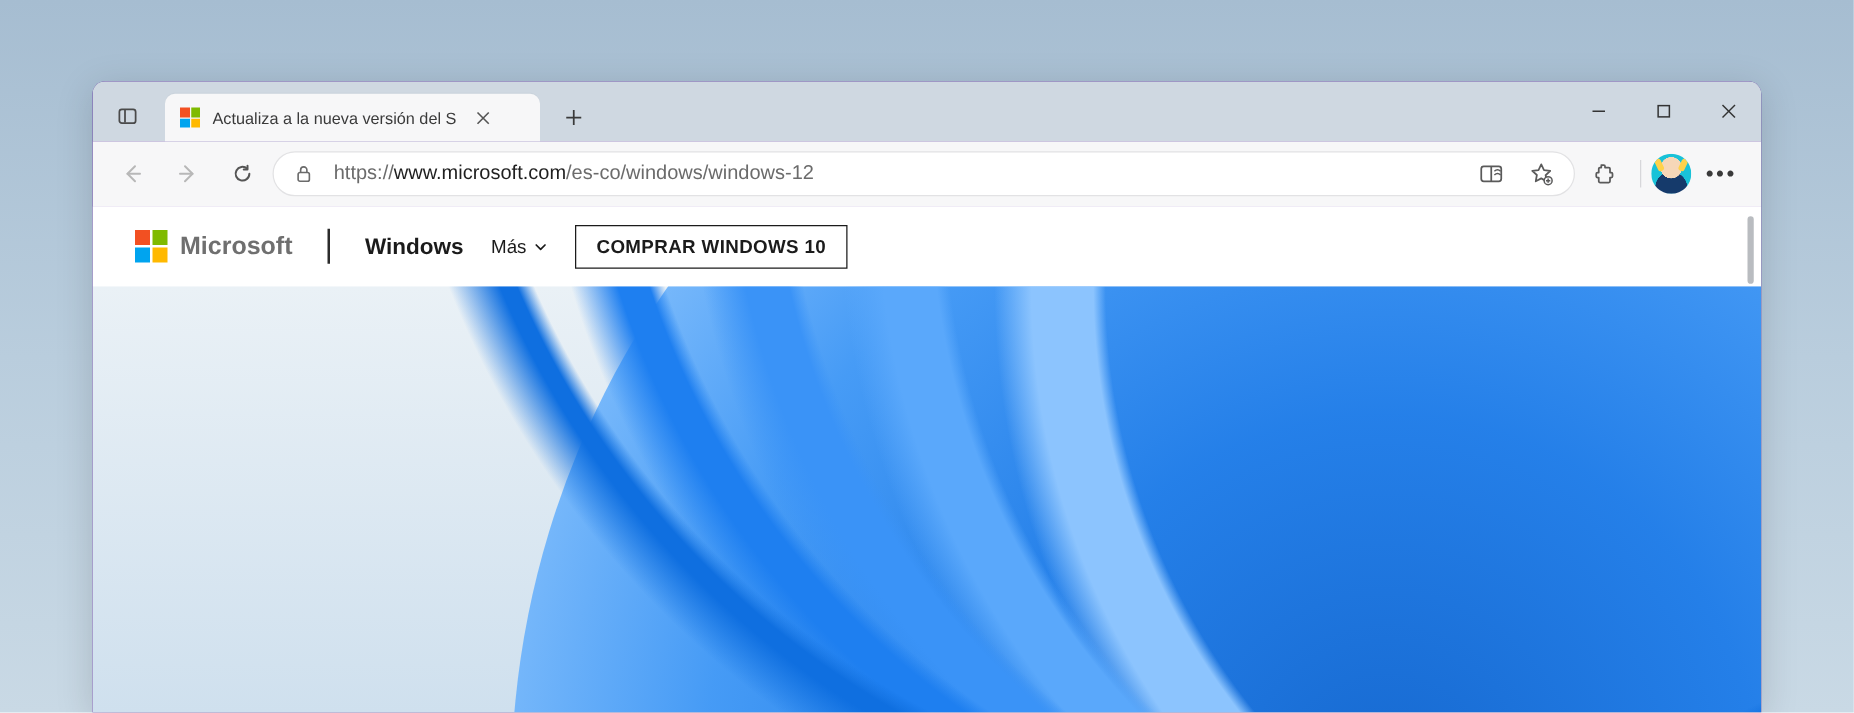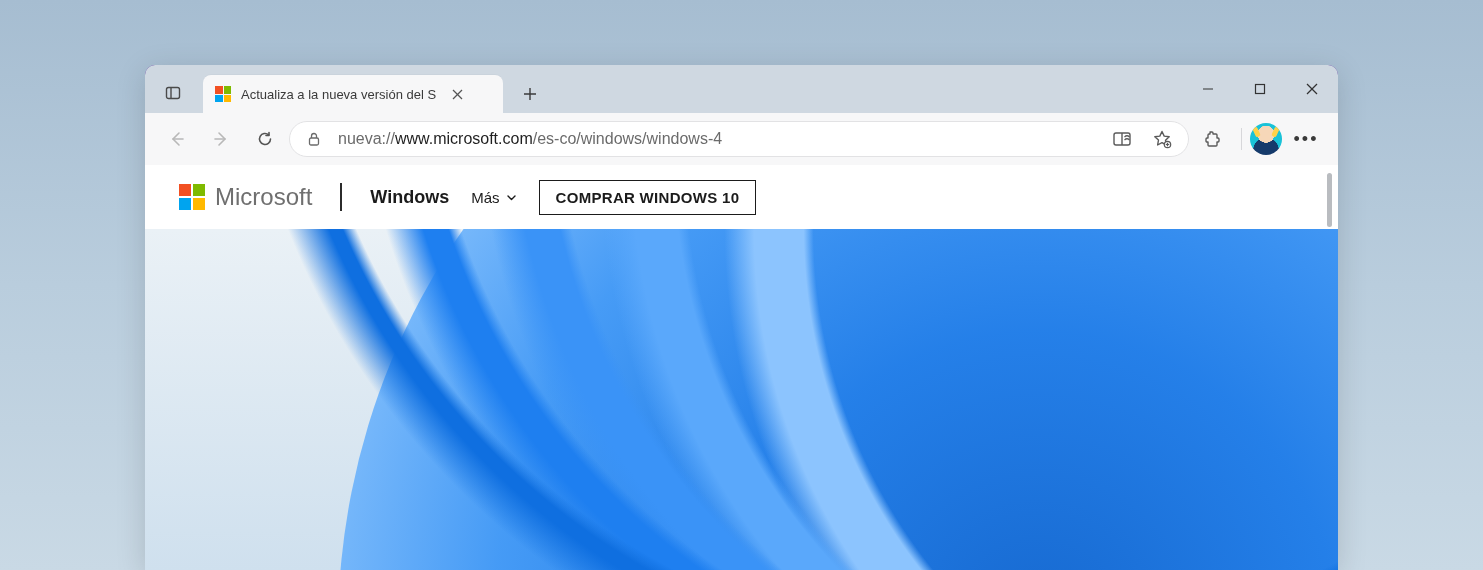--- a/index.html
+++ b/index.html
@@ -3,21 +3,21 @@
 <meta charset="utf-8">
 <style>
   * { box-sizing: border-box; margin: 0; padding: 0; }
   html, body { width: 1483px; height: 570px; font-family: "Segoe UI", Arial, sans-serif; }
   body {
     background: linear-gradient(180deg, #a6bdd1 0%, #b9cddd 50%, #c9d9e5 100%);
     display: flex; align-items: flex-start; justify-content: center;
     padding-top: 65px;
   }
   .window {
-    width: 1193px; height: 505px;
+    width: 1335px; height: 505px;
     background: #4c1d95;
     border-radius: 10px 10px 0 0;
     overflow: hidden;
     box-shadow: 0 6px 30px rgba(0,0,0,.15);
     display: flex; flex-direction: column;
     position: relative;
   }
 
   
   .titlebar {
@@ -93,21 +93,21 @@
   .ms-header {
     height:64px; background:#fff; display:flex; align-items:center;
     padding:0 34px; gap:22px; position:relative; z-index:3;
   }
   .ms-logo { display:flex; align-items:center; gap:10px;}
   .ms-logo-grid { width:26px;height:26px;display:grid;grid-template-columns:1fr 1fr;grid-template-rows:1fr 1fr;gap:2px;}
   .ms-logo-grid span:nth-child(1){background:#f25022;}
   .ms-logo-grid span:nth-child(2){background:#7fba00;}
   .ms-logo-grid span:nth-child(3){background:#00a4ef;}
   .ms-logo-grid span:nth-child(4){background:#ffb900;}
-  .ms-logo-text { font-size:24px; color:#6f6f6f; font-weight:400;}
+  .ms-logo-text { font-size:20px; color:#6f6f6f; font-weight:700;}
   .vdiv { width:2px;height:28px;background:#2b2b2b; margin:0 6px;}
   .brand { font-size:18px; font-weight:600; color:#1b1b1b;}
   .menu-item { font-size:15px; color:#1b1b1b; display:flex;align-items:center;gap:6px;}
   .chev { display:inline-block; }
   .buy-btn {
     border:1px solid #1b1b1b; padding:8px 16px; font-size:15px; font-weight:600;
     color:#1b1b1b; background:#fff; letter-spacing:.3px;text-align:right;
   }
   .ms-header-right { margin-left:auto; display:flex; align-items:center; gap:24px;}
   .hdr-ico { width:26px;height:26px;display:flex;align-items:center;justify-content:center;}
@@ -218,21 +218,21 @@
     </div>
 
     <div class="addrbar">
       <span class="lock">
         <svg width="16" height="16" viewBox="0 0 16 16" fill="none">
           <rect x="3.5" y="7" width="9" height="7" rx="1.5" stroke="#6b6b6b" stroke-width="1.3"></rect>
           <path d="M5.5 7 V5 a2.5 2.5 0 0 1 5 0 V7" stroke="#6b6b6b" stroke-width="1.3"></path>
         </svg>
       </span>
       <span class="url">
-        <span>nueva://</span><span class="host">www.microsoft.com</span><span>/es-co/windows/windows-4</span>
+        <span>https://</span><span class="host">www.microsoft.com</span><span>/es-co/windows/windows-12</span>
       </span>
       <span class="addr-right">
         <span class="addr-ico">
           <svg width="20" height="20" viewBox="0 0 20 20" fill="none">
             <rect x="2" y="4" width="16" height="12" rx="2" stroke="#5a5a5a" stroke-width="1.4"></rect>
             <line x1="10" y1="4" x2="10" y2="16" stroke="#5a5a5a" stroke-width="1.4"></line>
             <path d="M12.5 8c1.5-1.5 3.5-1.5 5 0" stroke="#5a5a5a" stroke-width="1.2"></path>
             <path d="M12.5 11c1.5-1.5 3.5-1.5 5 0" stroke="#5a5a5a" stroke-width="1.2"></path>
           </svg>
         </span>

